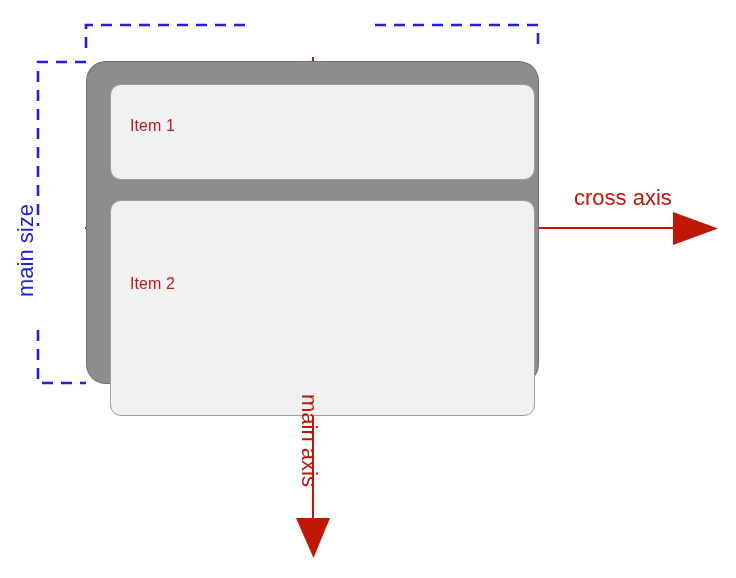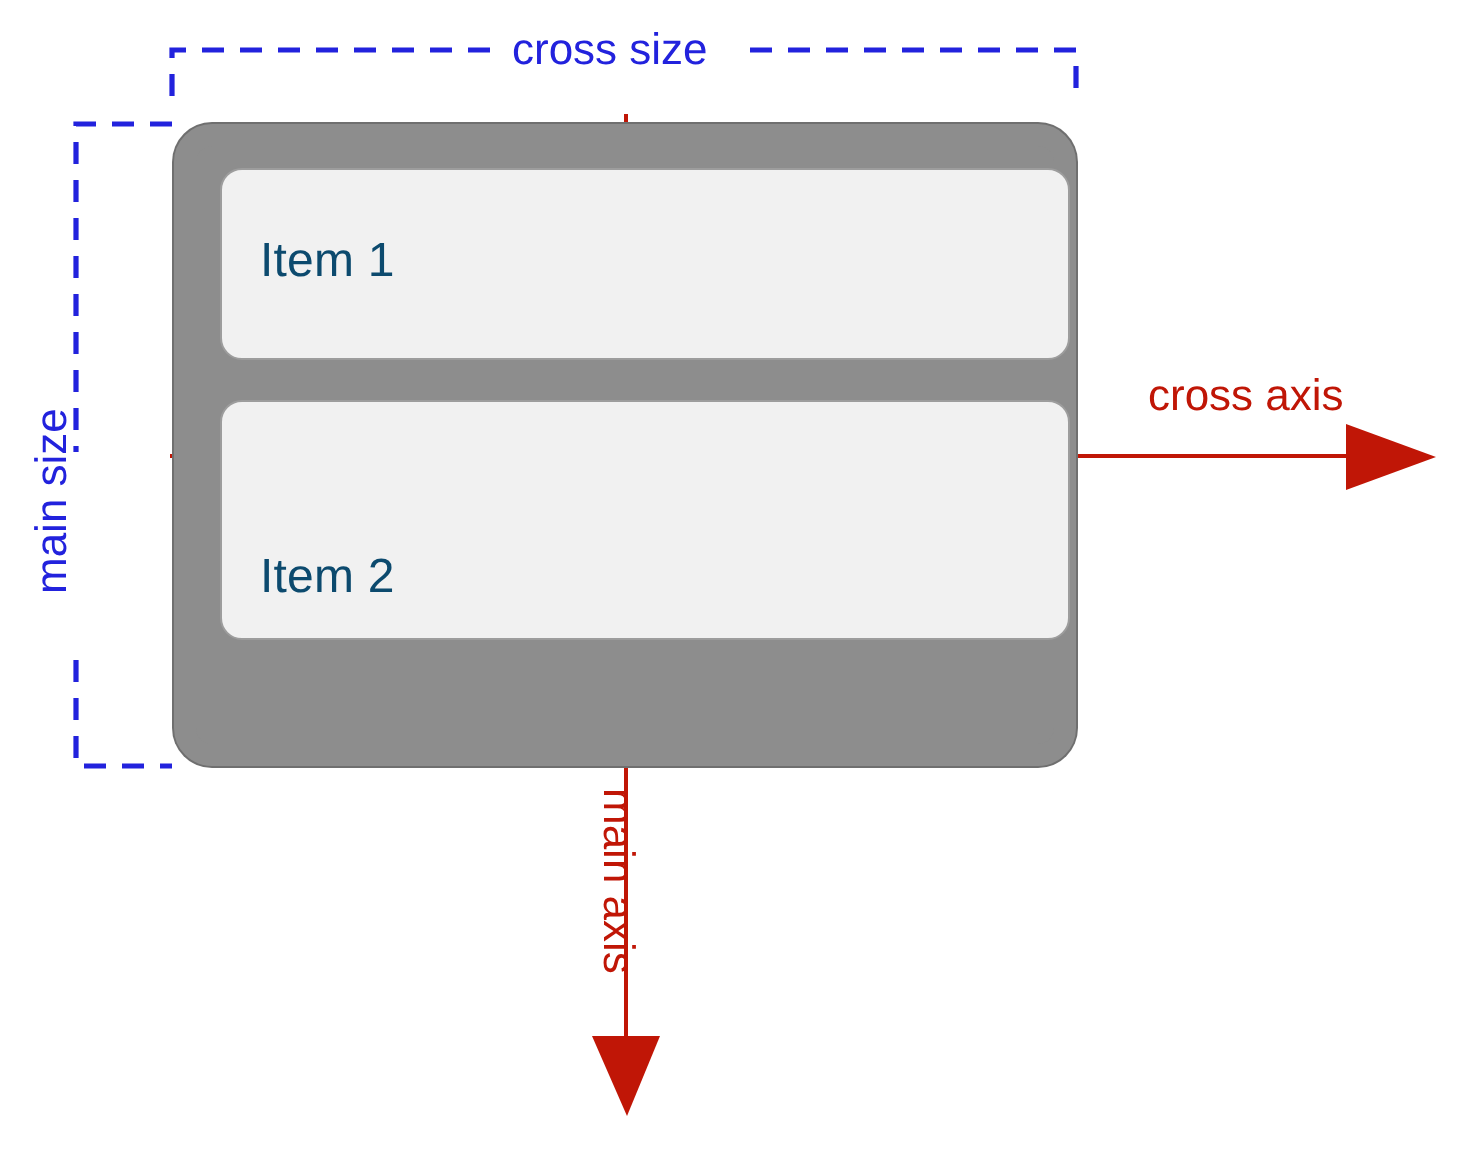--- a/index.html
+++ b/index.html
@@ -42,26 +42,26 @@
   .flex-item {
     position: absolute;
     left: 12px;
     width: 425px;
     box-sizing: border-box;
     background: #f1f1f1;
     border: 1px solid #9d9d9d;
     border-radius: 11px;
   }
   .flex-item.item-1 { top: 11px; height: 96px; }
-  .flex-item.item-2 { top: 127px; height: 120px; }
+  .flex-item.item-2 { top: 127px; height: 216px; }
   .item-label {
     position: absolute;
     left: 19px;
-    font-size: 24px;
-    color: #0c4a6e;
+    font-size: 16px;
+    color: #b91c1c;
     white-space: nowrap;
     letter-spacing: 0.1px;
   }
   .item-1 .item-label { top: 32px; }
   .item-2 .item-label { top: 74px; }
 
   
   .axis-label {
     position: absolute;
     font-size: 22px;
@@ -131,21 +131,20 @@
     <div class="flex-item item-1">
       <span class="item-label">Item 1</span>
     </div>
 
     <div class="flex-item item-2">
       <span class="item-label">Item 2</span>
     </div>
 
   </div>
 
-  <div class="size-label label-cross-size">cross size</div>
 
   <div class="size-label label-main-size">main size</div>
 
   <div class="axis-label label-cross-axis">cross axis</div>
 
   <div class="axis-label label-main-axis">main axis</div>
 
 </div>
 
 </body></html>

